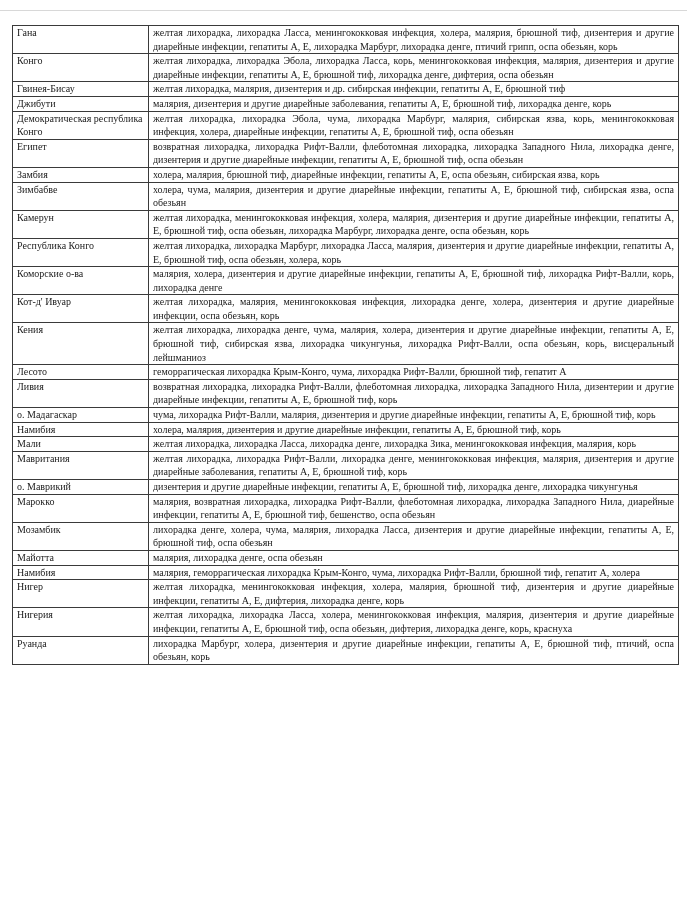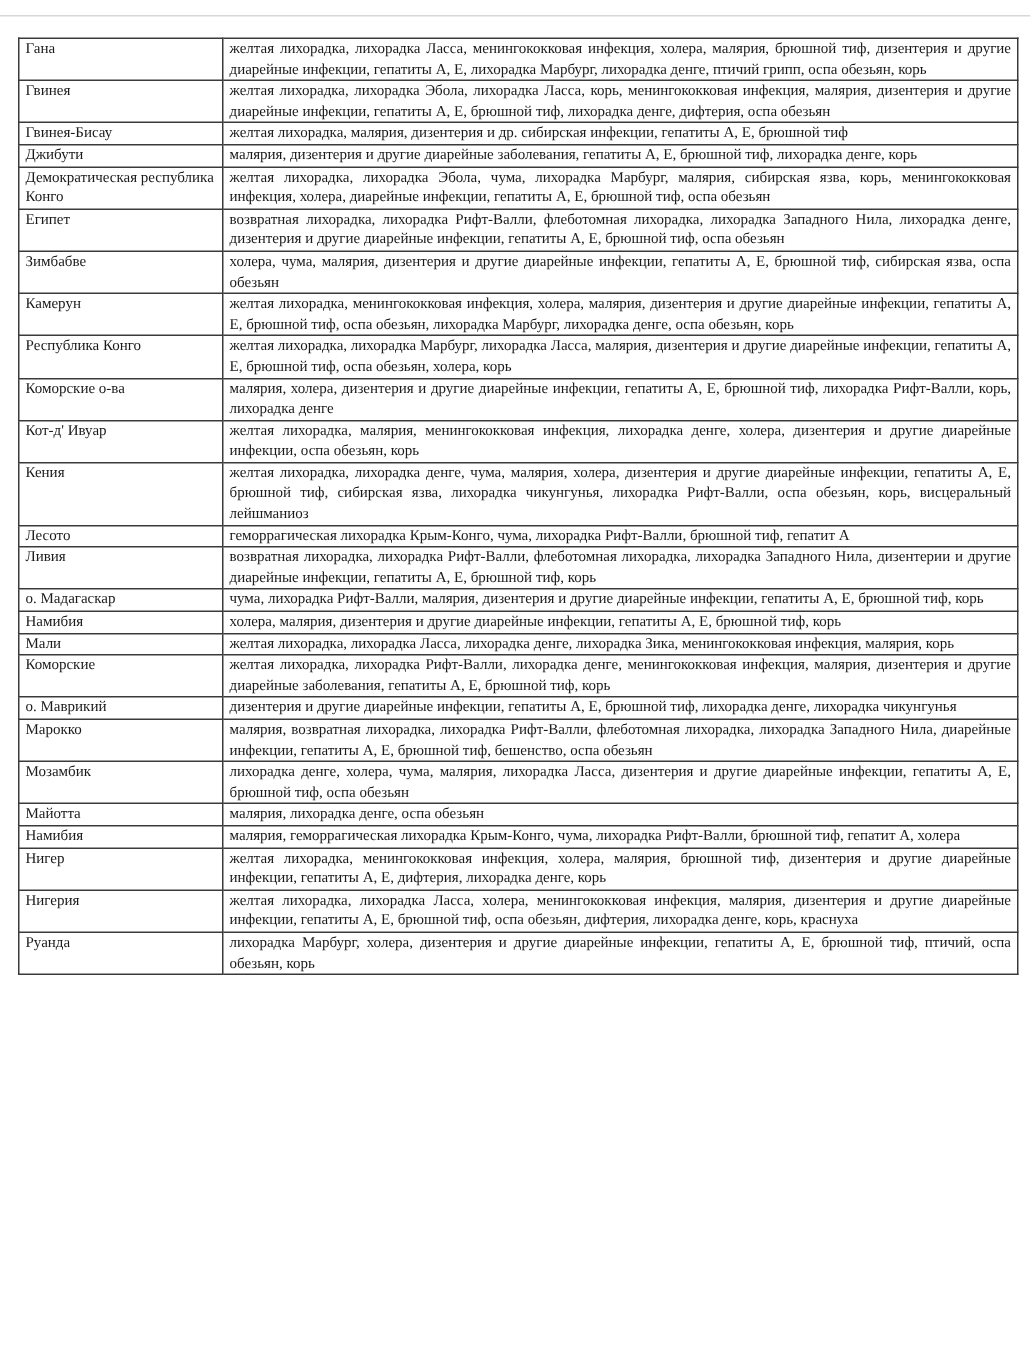--- a/index.html
+++ b/index.html
@@ -58,21 +58,21 @@
   <div class="top-rule"></div>
   <table class="diseases">
     <tbody id="table-body">
 
   <tr>
     <td class="country">Гана</td>
     <td class="list">желтая лихорадка, лихорадка Ласса, менингококковая инфекция, холера, малярия, брюшной тиф, дизентерия и другие диарейные инфекции, гепатиты А, Е, лихорадка Марбург, лихорадка денге, птичий грипп, оспа обезьян, корь</td>
   </tr>
 
   <tr>
-    <td class="country">Гвинея</td>
+    <td class="country">Конго</td>
     <td class="list">желтая лихорадка, лихорадка Эбола, лихорадка Ласса, корь, менингококковая инфекция, малярия, дизентерия и другие диарейные инфекции, гепатиты А, Е, брюшной тиф, лихорадка денге, дифтерия, оспа обезьян</td>
   </tr>
 
   <tr>
     <td class="country">Гвинея-Бисау</td>
     <td class="list">желтая лихорадка, малярия, дизентерия и др. сибирская инфекции, гепатиты А, Е, брюшной тиф</td>
   </tr>
 
   <tr>
     <td class="country">Джибути</td>
@@ -82,20 +82,24 @@
   <tr>
     <td class="country">Демократическая республика Конго</td>
     <td class="list">желтая лихорадка, лихорадка Эбола, чума, лихорадка Марбург, малярия, сибирская язва, корь, менингококковая инфекция, холера, диарейные инфекции, гепатиты А, Е, брюшной тиф, оспа обезьян</td>
   </tr>
 
   <tr>
     <td class="country">Египет</td>
     <td class="list">возвратная лихорадка, лихорадка Рифт-Валли, флеботомная лихорадка, лихорадка Западного Нила, лихорадка денге, дизентерия и другие диарейные инфекции, гепатиты А, Е, брюшной тиф, оспа обезьян</td>
   </tr>
 
+  <tr>
+    <td class="country">Замбия</td>
+    <td class="list">холера, малярия, брюшной тиф, диарейные инфекции, гепатиты А, Е, оспа обезьян, сибирская язва, корь</td>
+  </tr>
 
   <tr>
     <td class="country">Зимбабве</td>
     <td class="list">холера, чума, малярия, дизентерия и другие диарейные инфекции, гепатиты А, Е, брюшной тиф, сибирская язва, оспа обезьян</td>
   </tr>
 
   <tr>
     <td class="country">Камерун</td>
     <td class="list">желтая лихорадка, менингококковая инфекция, холера, малярия, дизентерия и другие диарейные инфекции, гепатиты А, Е, брюшной тиф, оспа обезьян, лихорадка Марбург, лихорадка денге, оспа обезьян, корь</td>
   </tr>
@@ -141,21 +145,21 @@
     <td class="country">Намибия</td>
     <td class="list">холера, малярия, дизентерия и другие диарейные инфекции, гепатиты А, Е, брюшной тиф, корь</td>
   </tr>
 
   <tr>
     <td class="country">Мали</td>
     <td class="list">желтая лихорадка, лихорадка Ласса, лихорадка денге, лихорадка Зика, менингококковая инфекция, малярия, корь</td>
   </tr>
 
   <tr>
-    <td class="country">Коморские</td>
+    <td class="country">Мавритания</td>
     <td class="list">желтая лихорадка, лихорадка Рифт-Валли, лихорадка денге, менингококковая инфекция, малярия, дизентерия и другие диарейные заболевания, гепатиты А, Е, брюшной тиф, корь</td>
   </tr>
 
   <tr>
     <td class="country">о. Маврикий</td>
     <td class="list">дизентерия и другие диарейные инфекции, гепатиты А, Е, брюшной тиф, лихорадка денге, лихорадка чикунгунья</td>
   </tr>
 
   <tr>
     <td class="country">Марокко</td>

